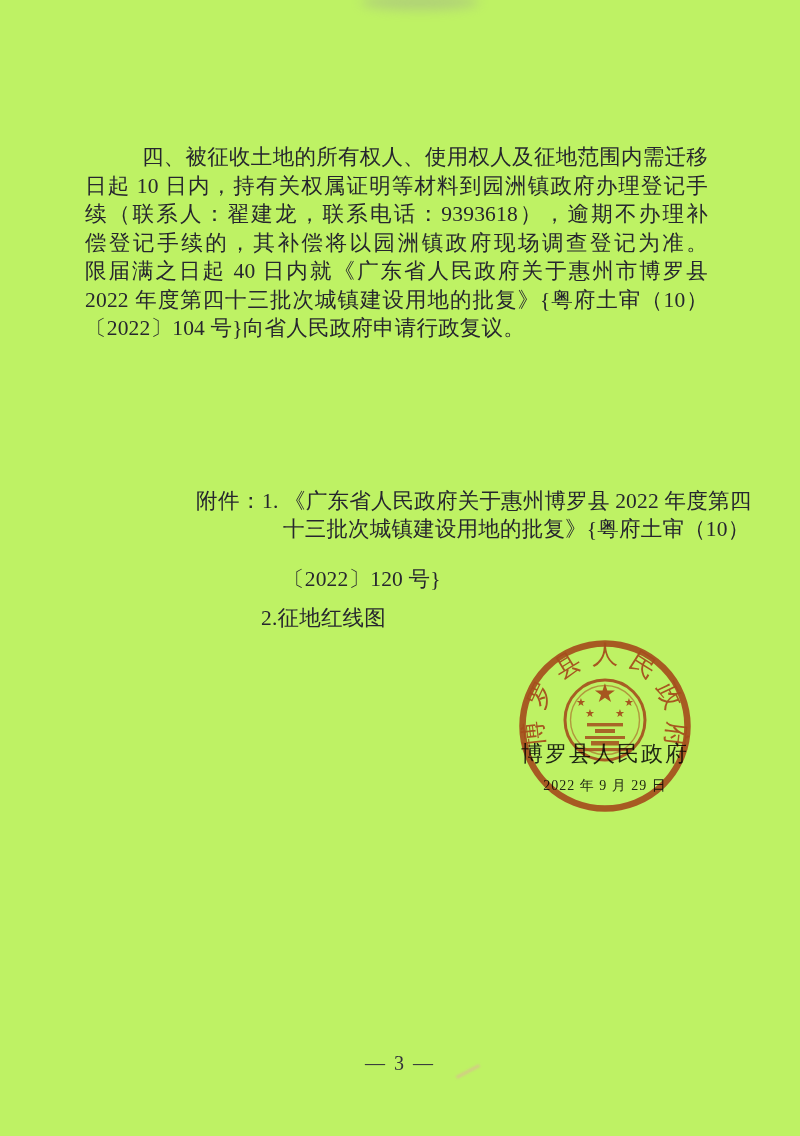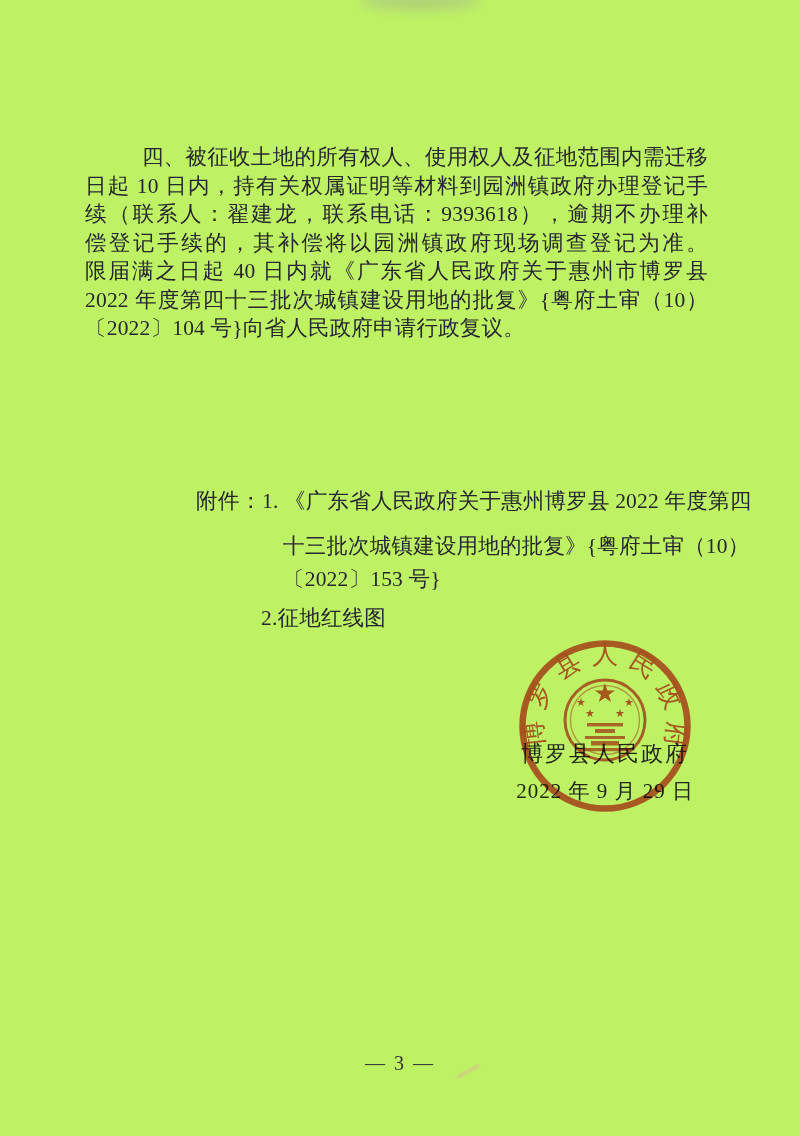--- a/index.html
+++ b/index.html
@@ -22,38 +22,38 @@
   .tline.fill{text-align:justify;text-align-last:justify;}
   .tline.indent{text-indent:57px;}
   
   .attachments{
     position:absolute;left:150px;top:488px;width:560px;height:150px;
     font-size:21.5px;
     margin-left:46px;
   }
   .att-line{position:absolute;height:26px;line-height:26px;white-space:pre;letter-spacing:0.2px;}
   .att-row1{left:0;top:0;}
-  .att-cont1{left:87px;top:45px;}
+  .att-cont1{left:87px;top:28px;}
   .att-cont2{left:87px;top:78px;}
   .att-row2{left:65px;top:117px;}
   .att-label{letter-spacing:0.5px;}
   
   .sig-area{position:absolute;left:517px;top:638px;width:176px;height:200px;}
   .seal-svg{
     position:absolute;left:0;top:0;width:176px;height:176px;
     opacity:0.88;mix-blend-mode:multiply;
   }
   .sig-issuer{
     position:absolute;left:-10px;top:101px;width:196px;
     text-align:center;font-size:22px;letter-spacing:2px;
     color:#2a2a31;mix-blend-mode:multiply;white-space:pre;
   }
   .sig-date{
     position:absolute;left:-14px;top:139px;width:204px;
-    text-align:center;font-size:21px;letter-spacing:1px;
+    text-align:center;font-size:14px;letter-spacing:1px;
     color:#2a2a31;mix-blend-mode:multiply;white-space:pre;
   }
   
   .footer{
     position:absolute;left:0;right:0;top:1052px;
     text-align:center;font-size:20px;color:#33333b;letter-spacing:2px;
   }
   
   .smudge-top{
     position:absolute;left:360px;top:-6px;width:120px;height:16px;
@@ -77,21 +77,21 @@
       <div class="tline fill">续（联系人：翟建龙，联系电话：9393618），逾期不办理补</div>
       <div class="tline fill">偿登记手续的，其补偿将以园洲镇政府现场调查登记为准。</div>
       <div class="tline fill">限届满之日起 40 日内就《广东省人民政府关于惠州市博罗县</div>
       <div class="tline fill">2022 年度第四十三批次城镇建设用地的批复》{粤府土审（10）</div>
       <div class="tline">〔2022〕104 号}向省人民政府申请行政复议。</div>
     </div>
 
   <div class="attachments">
     <div class="att-line att-row1"><span class="att-label">附件：</span><span>1. 《广东省人民政府关于惠州博罗县 2022 年度第四</span></div>
     <div class="att-line att-cont1">十三批次城镇建设用地的批复》{粤府土审（10）</div>
-    <div class="att-line att-cont2">〔2022〕153 号}</div>
+    <div class="att-line att-cont2">〔2022〕120 号}</div>
     <div class="att-line att-row2">2.征地红线图</div>
   </div>
 
   <div class="sig-area">
     <svg class="seal-svg" viewBox="0 0 176 176" xmlns="http://www.w3.org/2000/svg">
       <g stroke="#d8392c" fill="#d8392c">
         <circle cx="88" cy="88" r="82.5" fill="none" stroke-width="6.5" opacity="0.92"></circle>
         <defs>
           <path id="sealArc" d="M 28.8 109.5 A 63 63 0 1 1 147.2 109.5" fill="none"></path>
         </defs>

